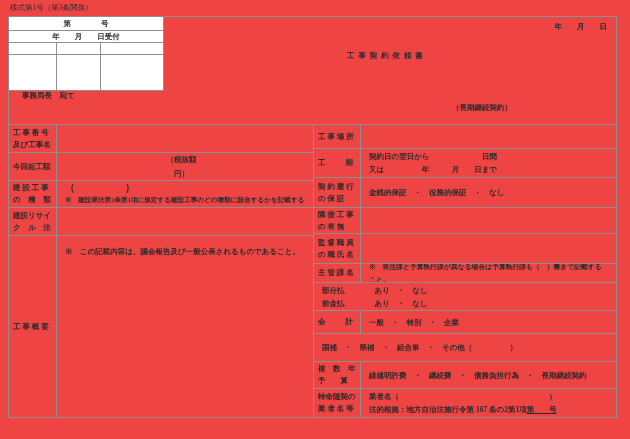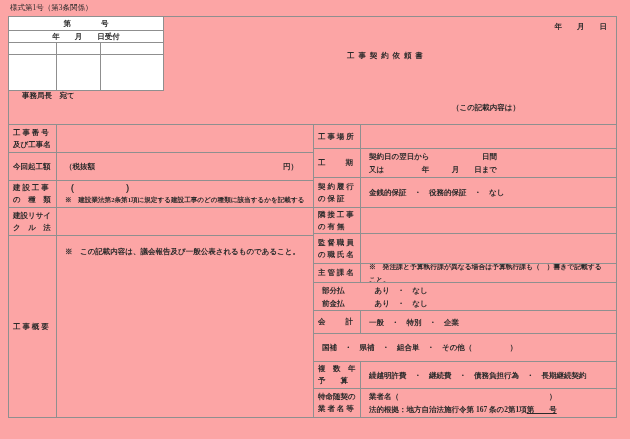--- a/index.html
+++ b/index.html
@@ -1,16 +1,16 @@
 <!DOCTYPE html>
 <html><head>
 <meta charset="utf-8">
 <style>
   html,body{margin:0;padding:0;background:#f2f2f2;}
-  .page{position:relative;width:630px;height:439px;background:#fca5a5;
+  .page{position:relative;width:630px;height:439px;background:#ef4444;
         font-family:"Liberation Serif","DejaVu Serif",serif;color:#2b2b2b;
         font-size:7.5px;overflow:hidden;}
   .page *{box-sizing:border-box;}
   .style-no{position:absolute;left:10px;top:3px;font-size:7.5px;}
   .big-box{position:absolute;left:8px;top:16px;width:609px;height:402px;
            border:1px solid #8f8f8f;font-weight:bold;}
   
   .rc{position:absolute;left:-1px;top:-1px;width:156px;height:75px;
       border:1px solid #8f8f8f;display:flex;flex-direction:column;background:#fff;}
   .rc-row{border-bottom:1px solid #8f8f8f;display:flex;align-items:center;justify-content:center;}
@@ -35,21 +35,21 @@
   .row{display:flex;border-bottom:1px solid #8f8f8f;overflow:hidden;}
   .row.last{border-bottom:none;flex:1;}
   .lbl{width:48px;border-right:1px solid #8f8f8f;display:flex;flex-direction:column;
        justify-content:center;padding:1px 2px 1px 4px;line-height:12px;}
   .rhalf .lbl{width:47px;}
   .lbl.spread{flex-direction:row;justify-content:space-between;align-items:center;padding-right:7px;}
   .cnt{flex:1;display:flex;flex-direction:column;justify-content:center;
        padding:0 8px;line-height:13px;}
   .cnt.center{align-items:center;}
   .cnt.top{justify-content:flex-start;padding-top:9px;}
-  .cnt.split{flex-direction:row;justify-content:space-between;align-items:center;padding-right:15px;}
+  .cnt.split{flex-direction:column;justify-content:space-between;align-items:center;padding-right:15px;}
   .note{font-size:6.6px;}
   .note2{font-size:6.8px;}
   .ul{text-decoration:underline;}
 </style>
 </head>
 <body>
 
 <div class="page">
 
   <div class="style-no">様式第1号（第3条関係）</div>
@@ -67,21 +67,21 @@
       <div class="rc-row rc-cells rc-r4">
         <div class="rc-cell rc-c1"></div>
         <div class="rc-cell rc-c2"></div>
         <div class="rc-cell rc-c3"></div>
       </div>
     </div>
 
     <div class="date-line">年　　月　　日</div>
     <div class="doc-title">工 事 契 約 依 頼 書</div>
     <div class="addressee">事務局長　宛て</div>
-    <div class="manager">（この記載内容は）</div>
+    <div class="manager">（長期継続契約）</div>
 
     <div class="main">
 
       <div class="lhalf">
         <div class="row" style="height:28px">
           <div class="lbl">
             <span>工 事 番 号</span>
             <span>及び工事名</span>
           </div>
           <div class="cnt"></div>

